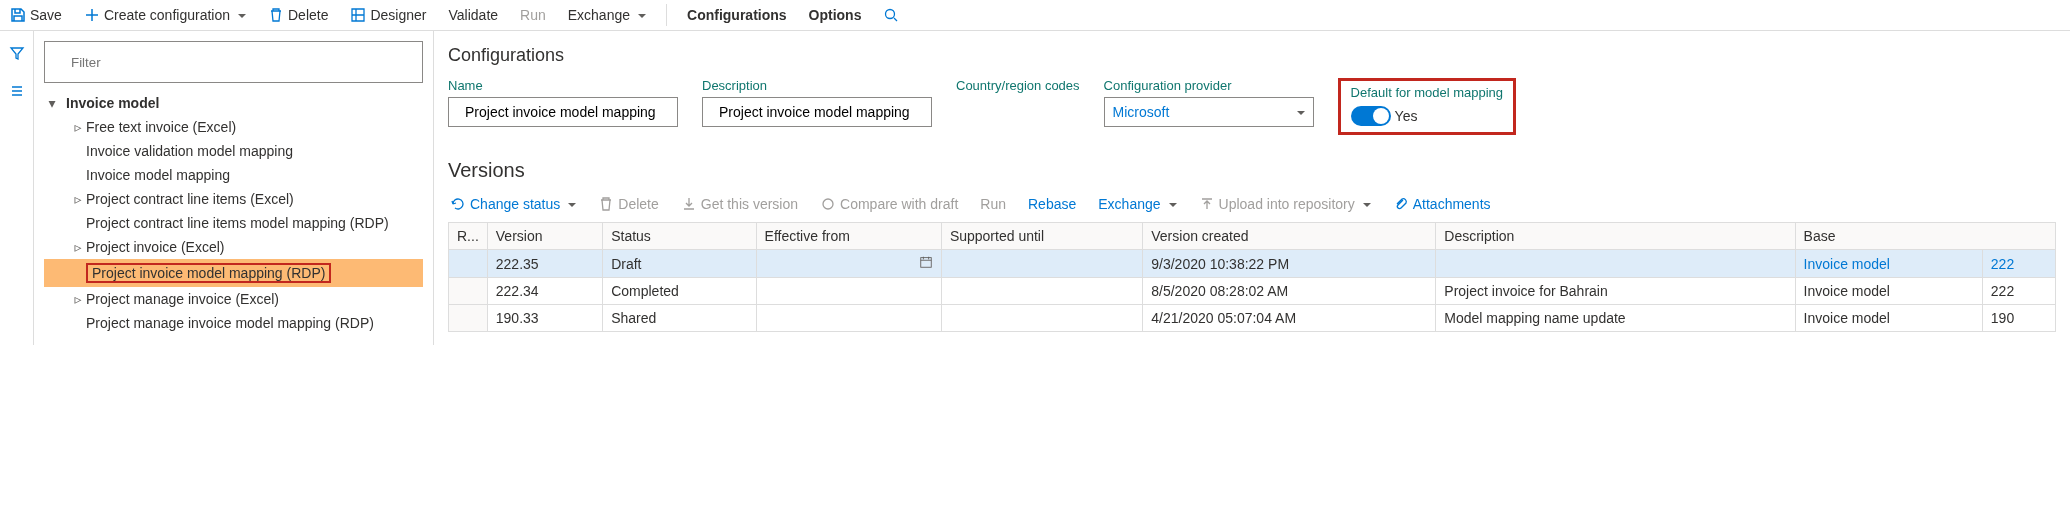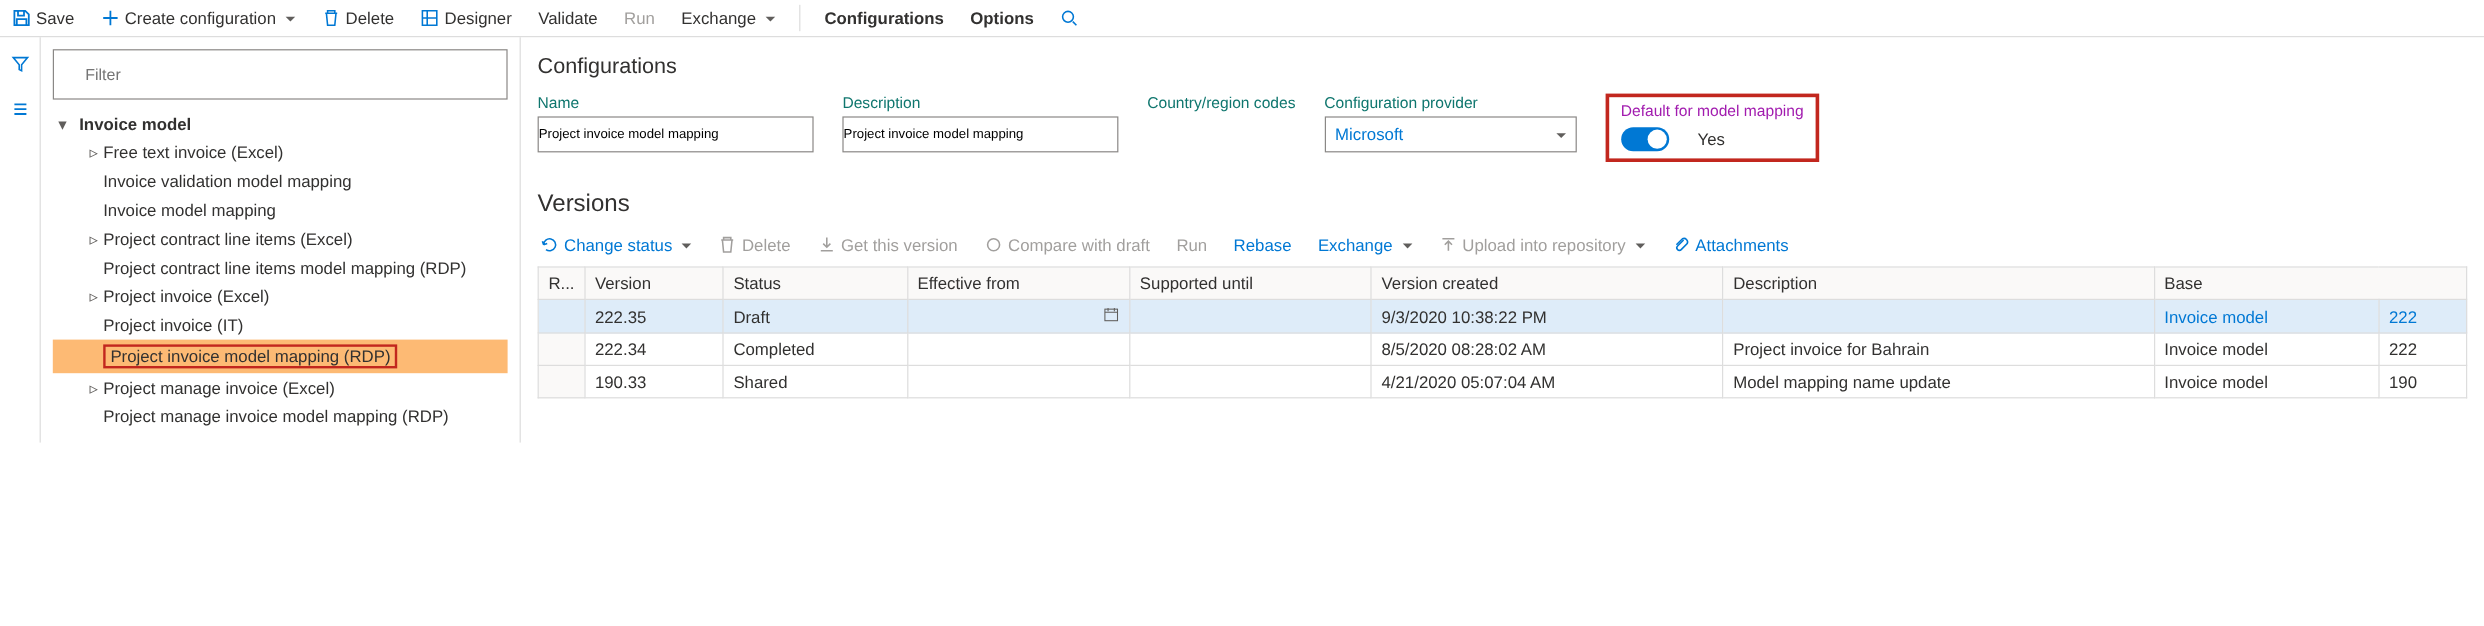--- a/index.html
+++ b/index.html
@@ -105,40 +105,40 @@
   .fields-row {
     display:flex;
     gap: 24px;
     margin-bottom: 24px;
     align-items:flex-start;
   }
   .field { display:flex; flex-direction:column; gap:4px; }
   .field label { font-size: 13px; color:#0f766e; }
   .field input[type=text] {
     border:1px solid #8a8886;
-    padding:4px 0;
+    padding:4px 16px;
     height:30px;
-    font-size:11px;
+    font-size:14px;
     min-width:230px;
     background:#fff;
   }
   .field.provider .select {
     border:1px solid #8a8886;
     height:30px;
     display:flex; align-items:center; justify-content:space-between;
     padding:0 8px; min-width:210px;
     color:#0078d4;
   }
   .default-group {
     border: 3px solid #c2271e;
     padding: 4px 10px 6px 10px;
     display:flex; flex-direction:column; gap:6px;
   }
-  .default-group label { color:#a21caf; font-size:13px; }
-  .toggle-row { display:flex; align-items:center; gap:24px; }
+  .default-group label { color:#0f766e; font-size:13px; }
+  .toggle-row { display:flex; align-items:center; gap:4px; }
   .toggle {
     width:40px; height:20px; border-radius:10px;
     background:#0078d4; position:relative;
   }
   .toggle::after{
     content:""; position:absolute; right:2px; top:2px;
     width:16px; height:16px; background:#fff; border-radius:50%;
   }
   
   .versions h3 {
@@ -292,23 +292,20 @@
           <div class="node child has-chev">
             <span class="chevron">▹</span>
             <span class="label">Project contract line items (Excel)</span>
           </div>
           <div class="node child">
             <span class="label">Project contract line items model mapping (RDP)</span>
           </div>
           <div class="node child has-chev">
             <span class="chevron">▹</span>
             <span class="label">Project invoice (Excel)</span>
-          </div>
-          <div class="node child">
-            <span class="label">Project invoice (IT)</span>
           </div>
           <div class="node child selected">
             <span class="label">Project invoice model mapping (RDP)</span>
           </div>
           <div class="node child has-chev">
             <span class="chevron">▹</span>
             <span class="label">Project manage invoice (Excel)</span>
           </div>
           <div class="node child">
             <span class="label">Project manage invoice model mapping (RDP)</span>

